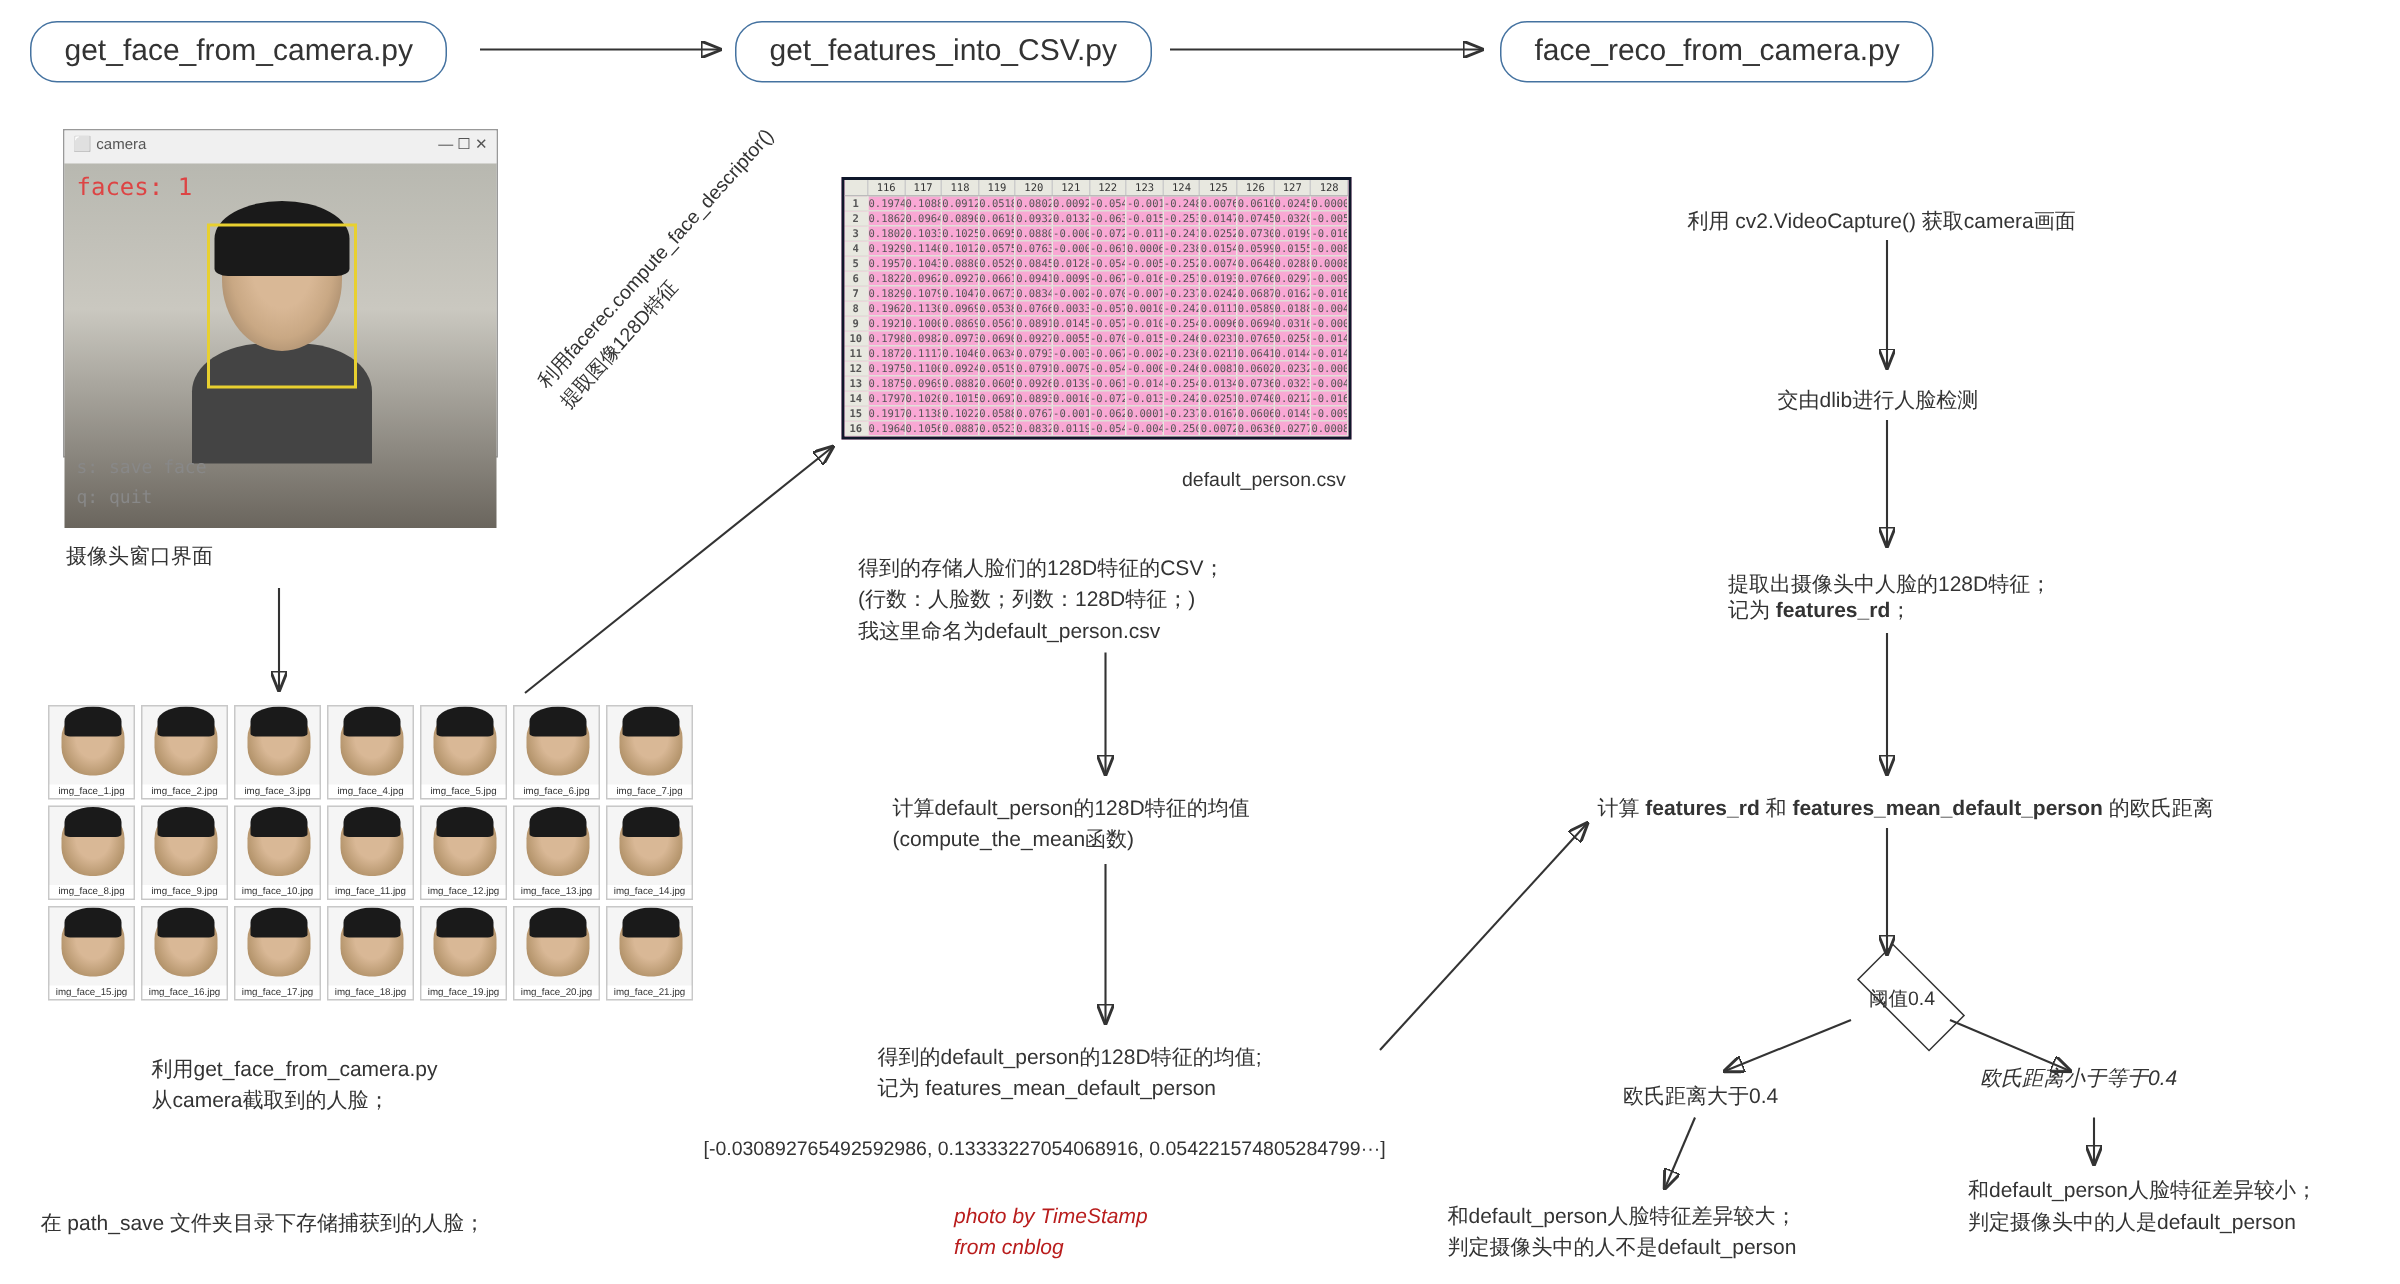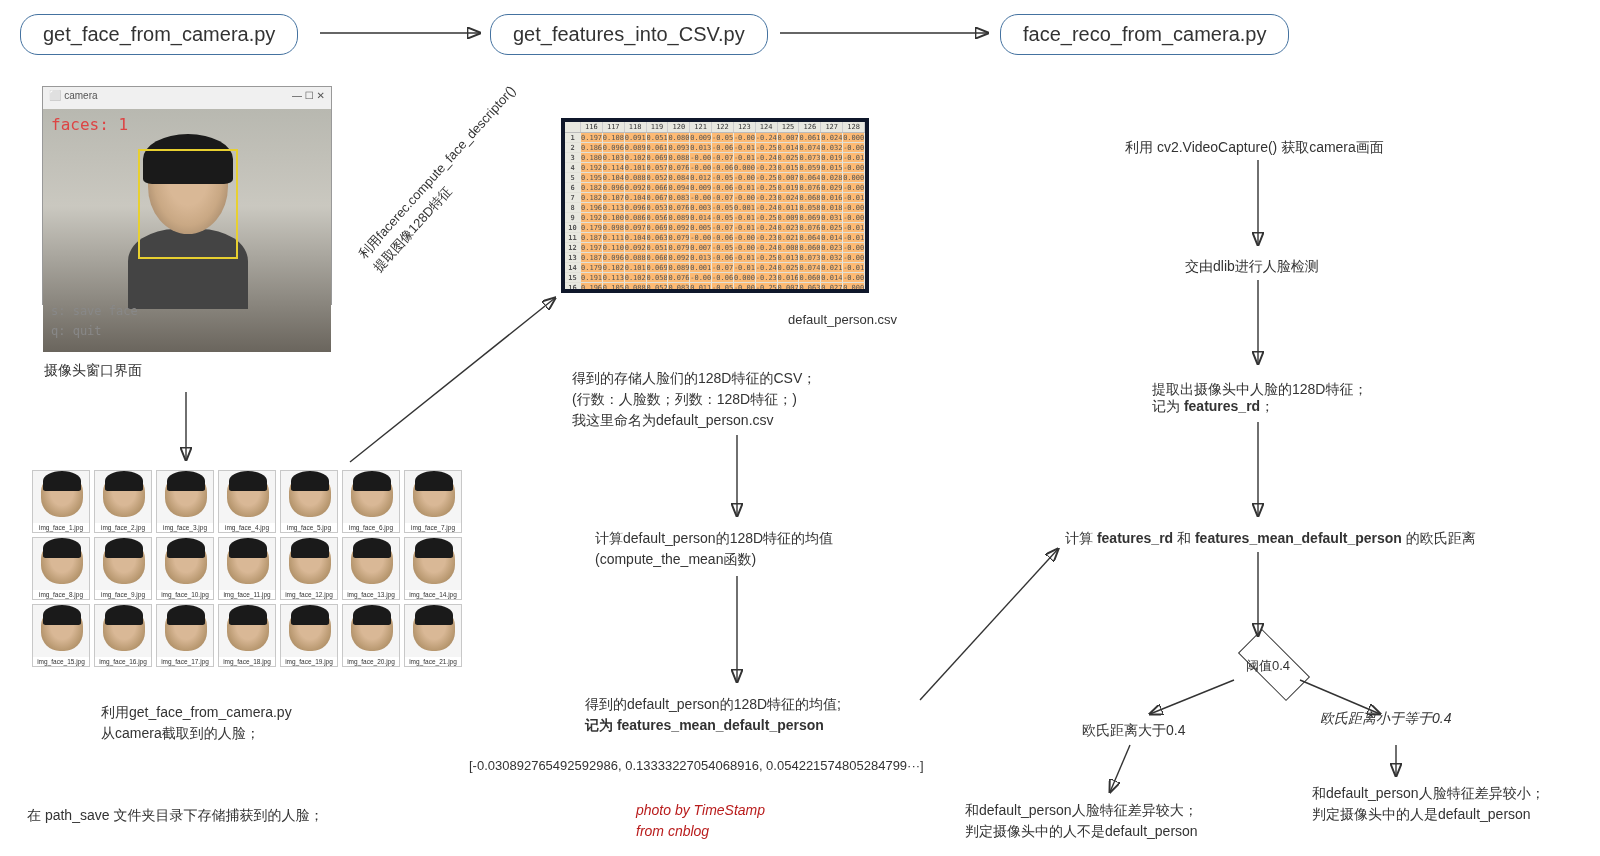--- a/index.html
+++ b/index.html
@@ -1,34 +1,34 @@
 <!DOCTYPE html>
 <html><head>
 <meta charset="utf-8">
 <style>
 * { margin:0; padding:0; box-sizing:border-box; }
 body { width:1600px; height:856px; background:#fff; font-family:"Microsoft YaHei",Arial,sans-serif; position:relative; font-size:14px; color:#333; }
 .pill { position:absolute; border:1.5px solid #4472a0; border-radius:18px; padding:8px 22px; font-size:20px; color:#333; background:#fff; }
 .txt { position:absolute; line-height:1.5; }
-.bold { font-weight:bold; }
+.bold { font-weight:normal; }
 .camwin { position:absolute; left:42px; top:86px; width:290px; height:219px; background:#ececec; border:1px solid #999; }
 .camwin .title { height:22px; background:#f0f0f0; font-size:10px; padding:3px 6px; color:#555; display:flex; justify-content:space-between; }
 .camwin .view { position:relative; width:100%; height:243px; background:linear-gradient(180deg,#b8b8b0 0%,#cac8c0 40%,#6a655d 100%); }
 .camwin .view .faces { position:absolute; left:8px; top:6px; font-size:16px; color:#d44; font-family:monospace; }
 .camwin .view .head { position:absolute; left:105px; top:30px; width:80px; height:95px; background:radial-gradient(ellipse at 50% 40%,#d9b896 35%,#c9a884 60%,#8a7258 100%); border-radius:45% 45% 50% 50%; }
 .camwin .view .hair { position:absolute; left:100px; top:25px; width:90px; height:50px; background:#1a1a1a; border-radius:50% 50% 10% 10%; }
 .camwin .view .body { position:absolute; left:85px; top:120px; width:120px; height:80px; background:#444; border-radius:40% 40% 0 0; }
 .camwin .view .detect { position:absolute; left:95px; top:40px; width:100px; height:110px; border:2px solid #e8d030; }
 .camwin .view .opt { position:absolute; left:8px; color:#888; font-size:12px; font-family:monospace; }
 .thumbs { position:absolute; left:32px; top:470px; display:grid; grid-template-columns:repeat(7,58px); gap:4px; }
 .thumb { width:58px; height:63px; background:#f5f5f5; border:1px solid #c8c8c8; position:relative; overflow:hidden; }
 .thumb .face { position:absolute; left:8px; top:4px; width:42px; height:42px; background:radial-gradient(ellipse at 50% 40%,#d9b896 38%,#b89870 70%,#967a58 100%); border-radius:40% 40% 45% 45%; }
 .thumb .hair { position:absolute; left:10px; top:0; width:38px; height:20px; background:#1a1a1a; border-radius:50% 50% 10% 10%; }
 .thumb .name { position:absolute; bottom:0; left:0; right:0; font-size:6.5px; color:#333; text-align:center; background:#fff; padding:1px 0; white-space:nowrap; overflow:hidden; }
-.csv { position:absolute; left:561px; top:118px; width:308px; height:175px; background:#fdba74; border:4px solid #0f172a; font-family:monospace; font-size:7px; overflow:hidden; }
+.csv { position:absolute; left:561px; top:118px; width:340px; height:175px; background:#f9a8d4; border:2px solid #0f172a; font-family:monospace; font-size:7px; overflow:hidden; }
 .csv .hdr { display:flex; background:#e8e8e0; border-bottom:1px solid #bbb; }
 .csv .hdr span { flex:1; text-align:center; border-right:1px solid #ccc; padding:1px 0; }
 .csv .row { display:flex; border-bottom:1px solid #e0e0d8; }
 .csv .row span { flex:1; text-align:center; border-right:1px solid #e8e8e0; padding:0.5px 0; color:#555; white-space:nowrap; overflow:hidden; }
 .csv .row .rn { background:#e8e8e0; font-weight:bold; max-width:16px; }
 .italic { font-style:italic; color:#b91c1c; }
 .diamond { position:absolute; width:68px; height:34px; transform:rotate(45deg); border:1px solid #333; background:#fff; }
 svg.arrows { position:absolute; left:0; top:0; width:1600px; height:856px; pointer-events:none; }
 svg.arrows line, svg.arrows path { stroke:#333; stroke-width:1.4; fill:none; }
 </style>

